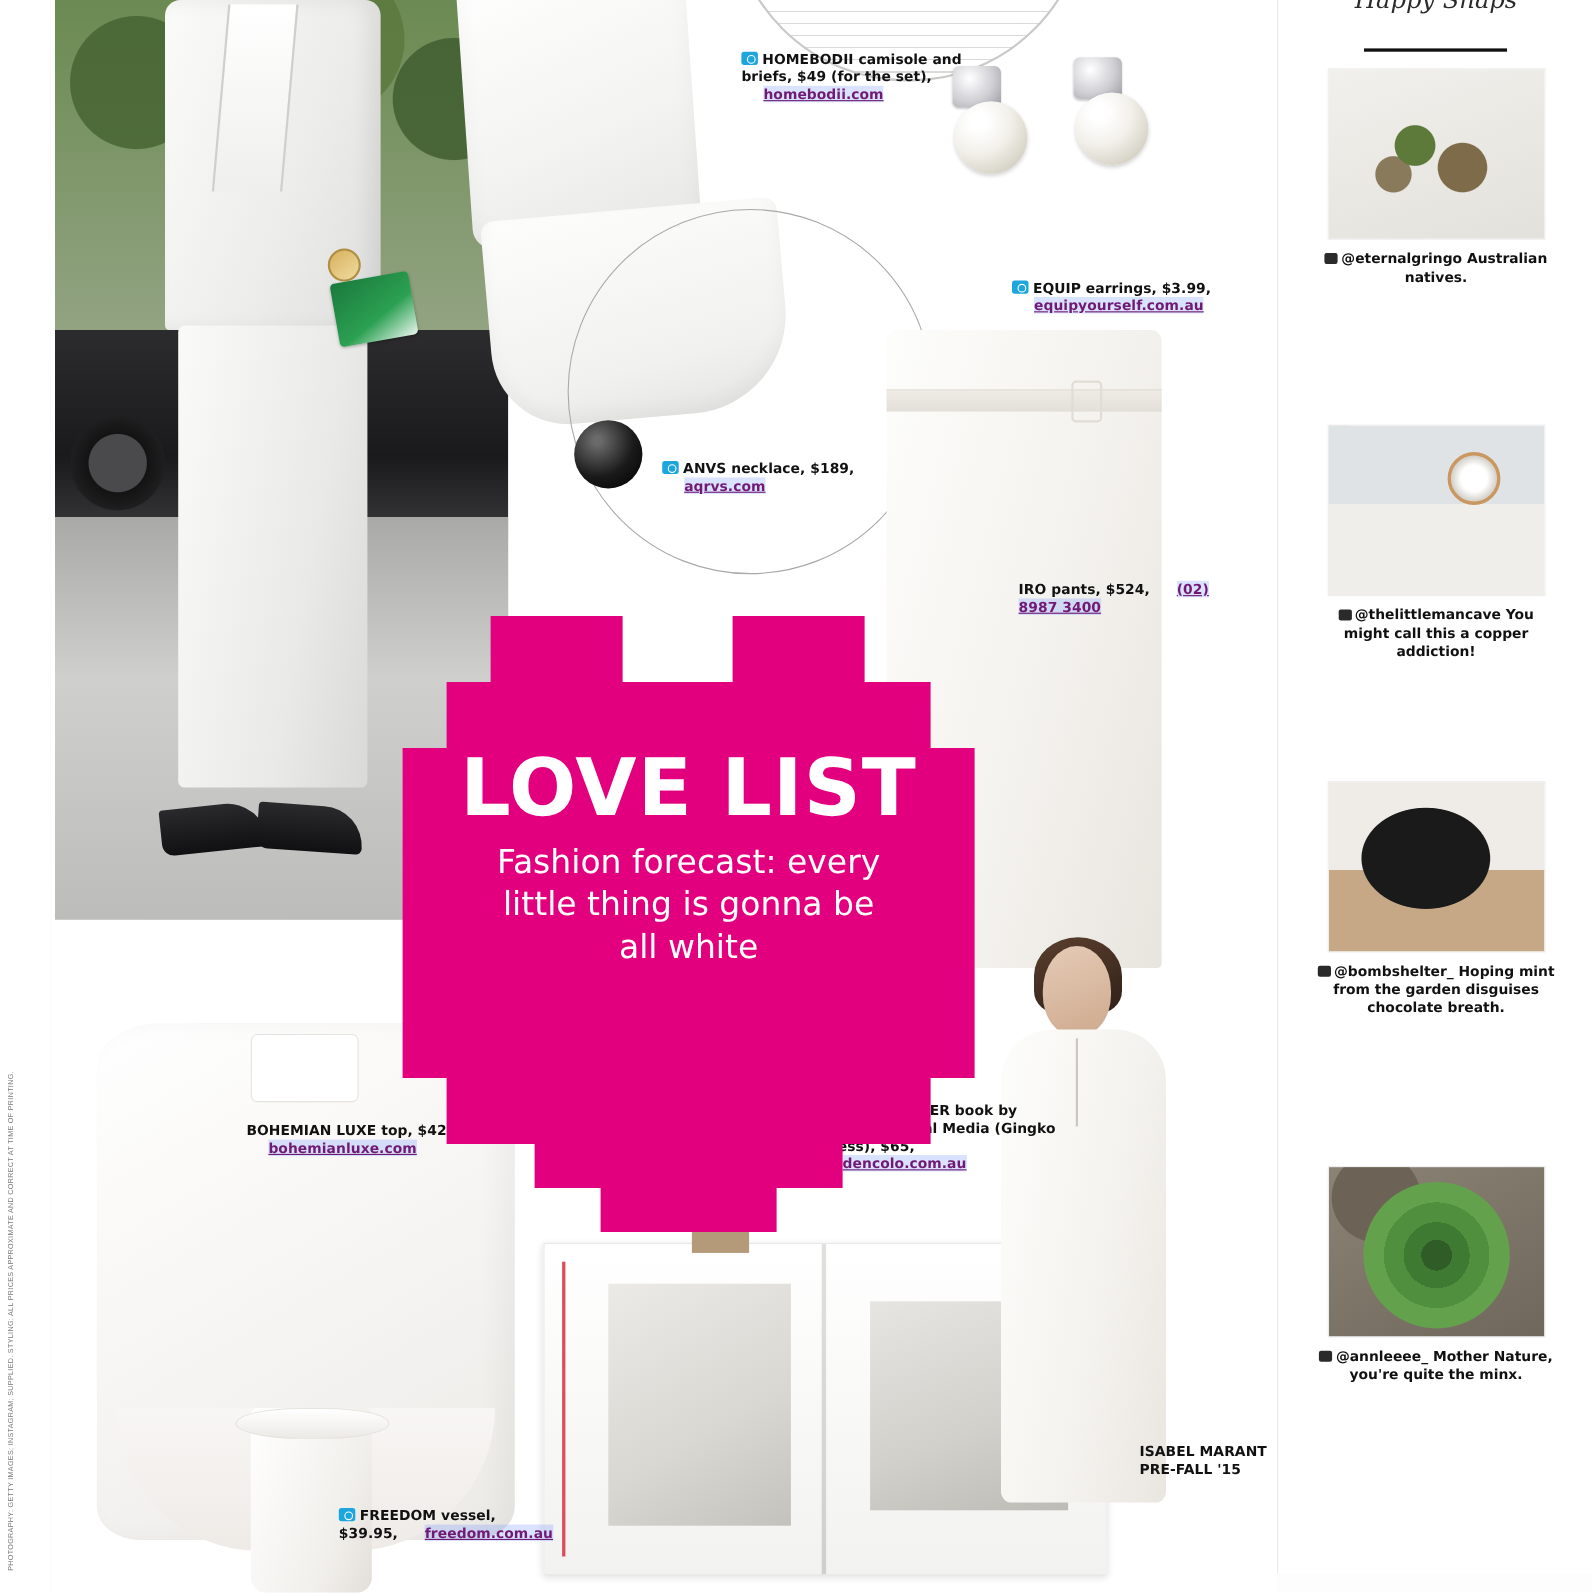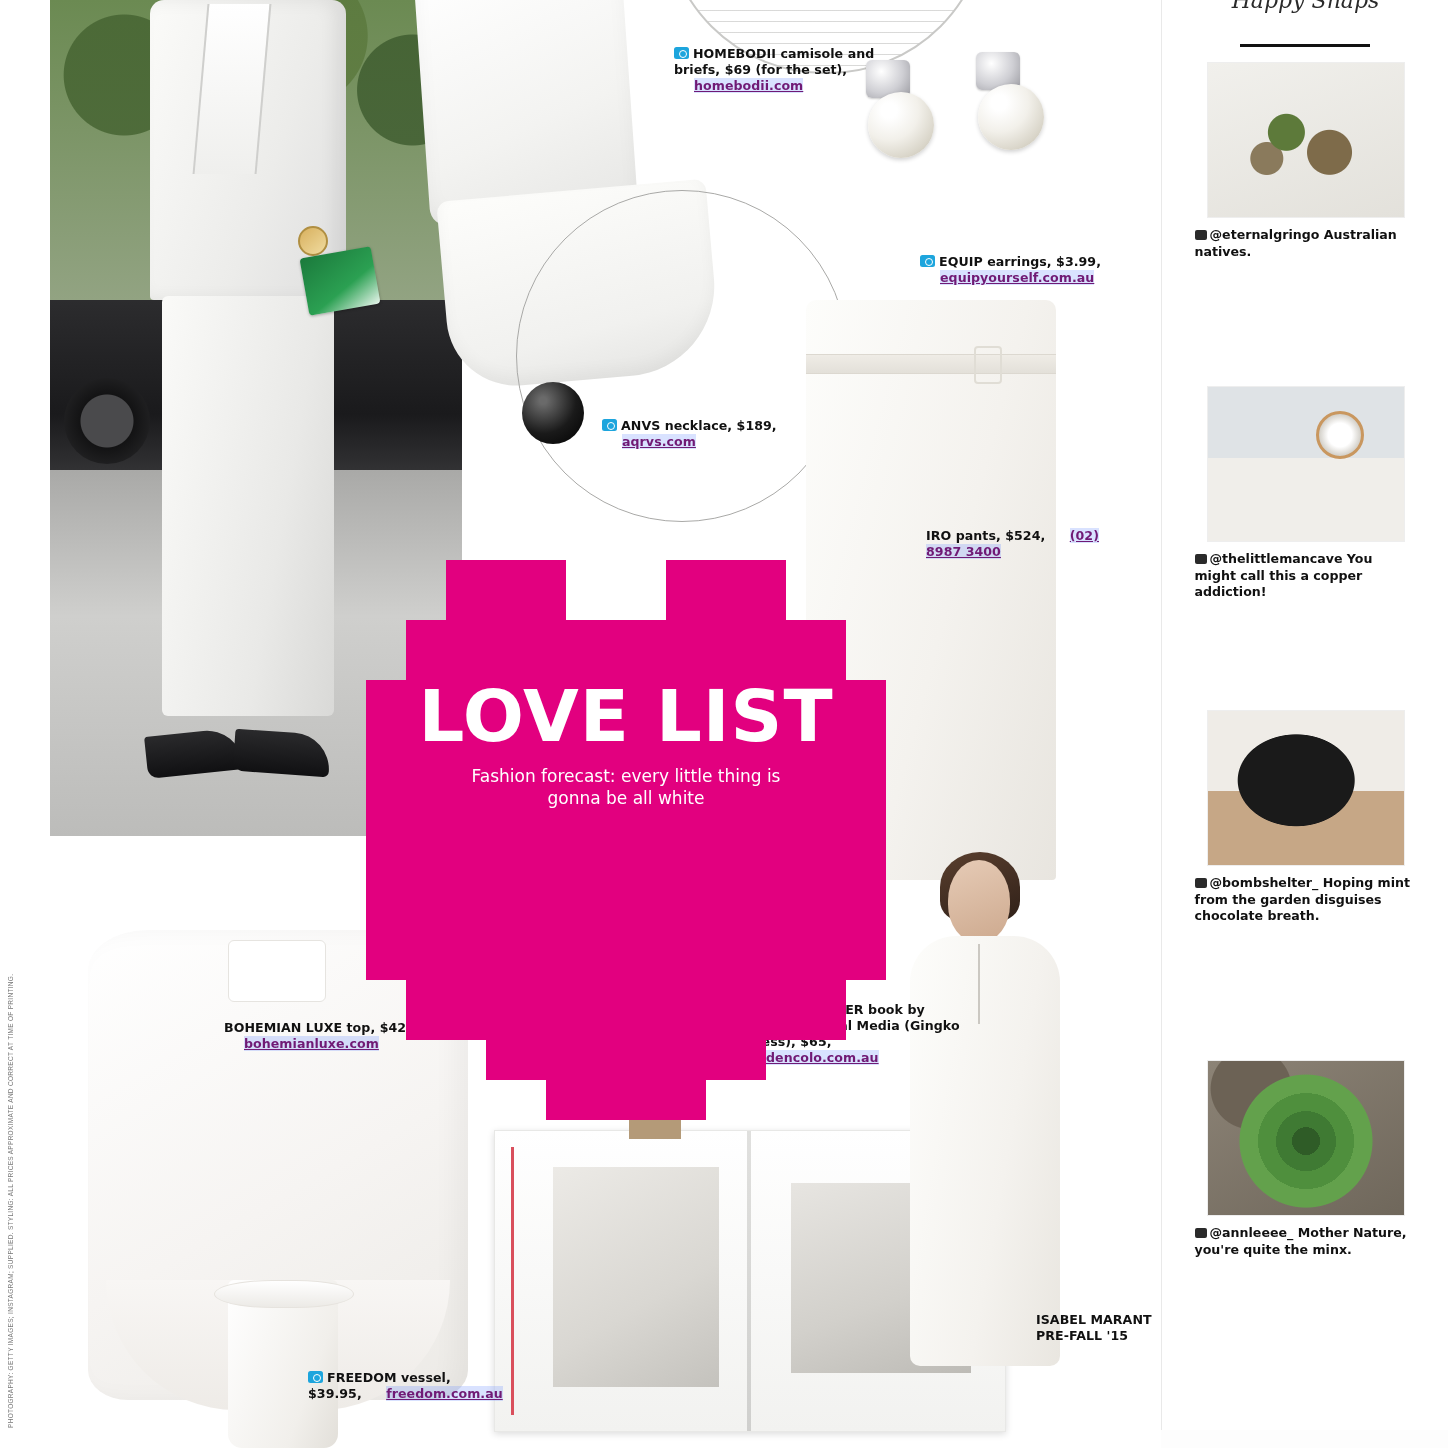--- a/index.html
+++ b/index.html
@@ -343,21 +343,21 @@
   }
   .heart-title {
     font-size: 72px;
     font-weight: bold;
     letter-spacing: 1px;
     font-family: "DejaVu Sans", sans-serif;
     line-height: 1;
   }
   .heart-sub {
     margin-top: 14px;
-    font-size: 17px;
+    font-size: 30px;
     line-height: 1.28;
     font-family: "DejaVu Sans", sans-serif;
     padding: 0 83px;
   }
 
   
   .sidebar {
     position: absolute;
     left: 1161px; top: 0;
     width: 287px; height: 1430px;
@@ -380,21 +380,21 @@
   }
   .sb-item { position: absolute; left: 0; width: 287px; }
   .sb-photo {
     width: 196px; height: 154px;
     margin: 0 auto;
     border: 1px solid #eee;
   }
   .sb-cap {
     margin: 9px auto 0;
     width: 222px;
-    text-align: left;
+    text-align: center;
     font-size: 12.6px;
     line-height: 1.32;
     font-weight: bold;
     font-family: "DejaVu Sans", sans-serif;
     color: #111;
   }
   .handle-icon {
     display: inline-block;
     width: 12px; height: 10px;
     background: #2a2a2a;
@@ -506,21 +506,21 @@
 
     <div class="prod dress">
       <div class="hair"></div>
       <div class="head"></div>
       <div class="body"></div>
       <div class="zip"></div>
     </div>
 
     <div class="caption cap-homebodii">
       <span class="cam-icon"></span><span>HOMEBODII</span>
-      <span>camisole and briefs, $69 (for the set),</span>
+      <span>camisole and briefs, $49 (for the set),</span>
       <span class="url">homebodii.com</span>
     </div>
 
     <div class="caption cap-equip">
       <span class="cam-icon"></span><span>EQUIP</span>
       <span>earrings, $3.99,</span>
       <span class="url">equipyourself.com.au</span>
     </div>
 
     <div class="caption cap-anvs">

